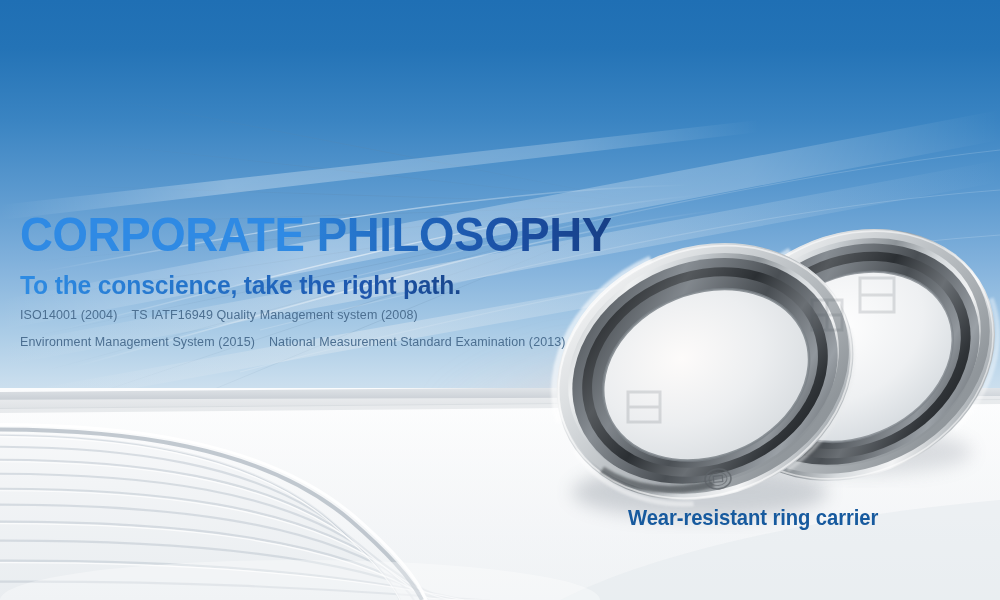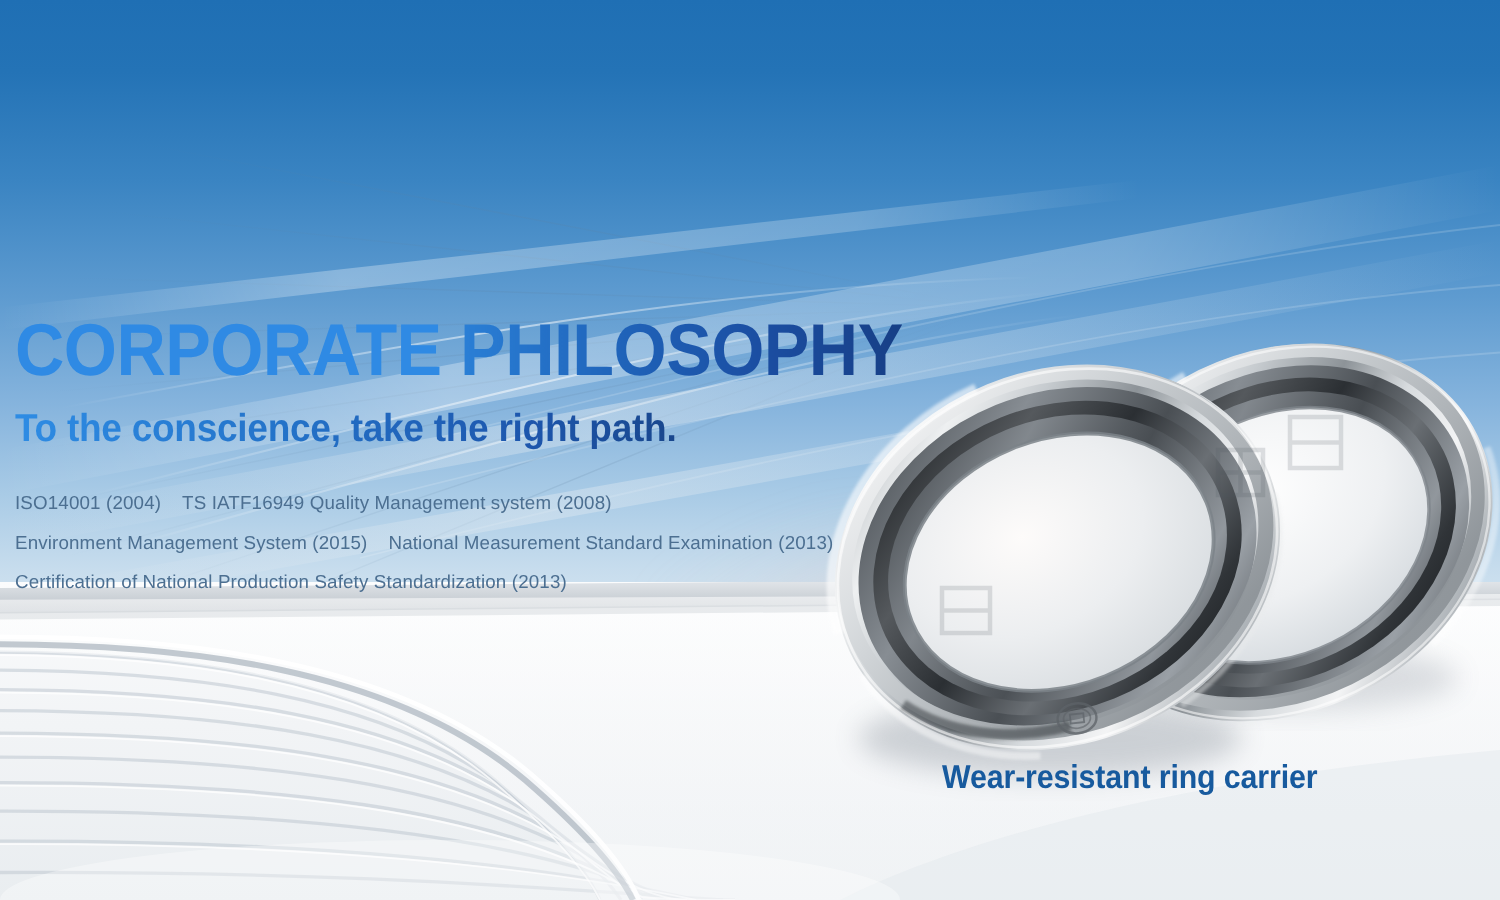--- a/index.html
+++ b/index.html
@@ -73,21 +73,21 @@
   }
   .fanlines svg, .streaks svg, .plaza svg, .prodwrap svg {
     width: 1000px;
     height: 600px;
     display: block;
   }
 
   
   .copy {
     position: absolute;
-    left: 10px;
+    left: 20px;
     top: 206px;
     width: 620px;
   }
 
   .headline {
     margin: 0;
     font-family: "Liberation Sans", sans-serif;
     font-size: 49px;
     line-height: 56px;
     font-weight: bold;
@@ -116,21 +116,20 @@
     white-space: nowrap;
     transform: scaleX(0.95);
     transform-origin: left center;
     background: linear-gradient(to right, #2e8ce4 0%, #2473c9 30%, #1d56ad 58%, #17407f 82%, #15315f 100%);
     -webkit-background-clip: text;
     background-clip: text;
     color: transparent;
   }
 
   .certs {
-    margin-top: 20px;
   }
   .cert-line {
     font-family: "Liberation Sans", sans-serif;
     font-size: 12.5px;
     line-height: 26.5px;
     color: #4c6f91;
     white-space: nowrap;
     letter-spacing: 0.1px;
   }
   .cert-gap {
@@ -402,19 +401,18 @@
 
     <h1 class="headline"><span class="w1">CORPORATE</span> <span class="w2">PHILOSOPHY</span></h1>
 
     <h2 class="subhead">To the conscience, take the right path.</h2>
 
     <div class="certs">
       <div class="cert-line"><span>ISO14001 (2004)</span><span class="cert-gap"></span><span>TS IATF16949 Quality Management system (2008)</span></div>
 
       <div class="cert-line"><span>Environment Management System (2015)</span><span class="cert-gap"></span><span>National Measurement Standard Examination (2013)</span></div>
 
-      <div class="cert-line"><span>Certification of National Production Safety Standardization (2013)</span></div>
     </div>
   </div>
 
   <div class="product-caption">Wear-resistant ring carrier</div>
 
 </div>
 
 </body></html>

